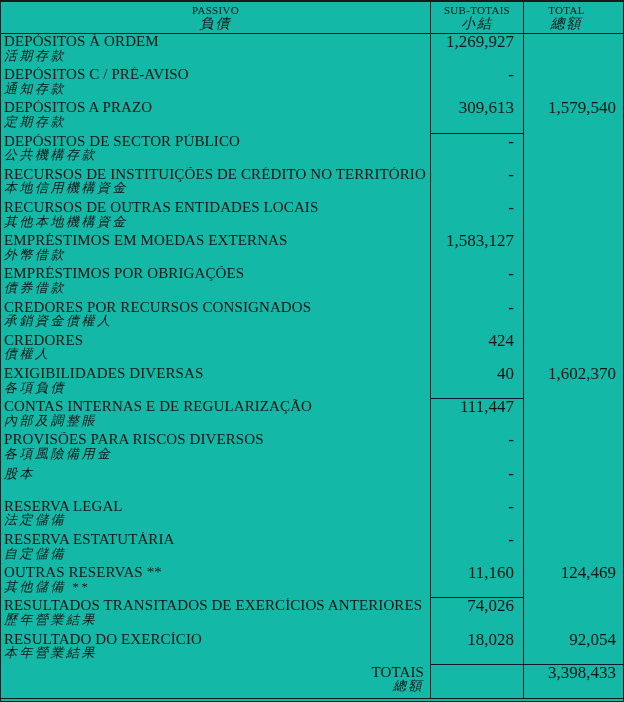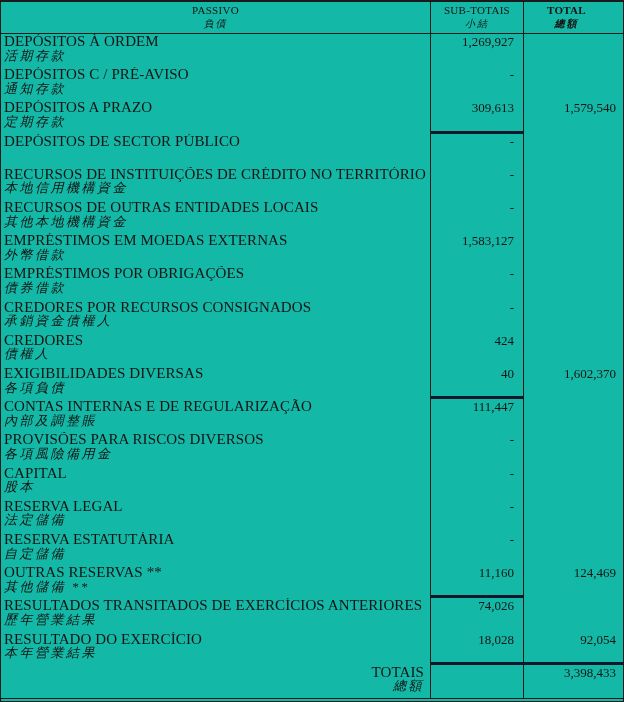--- a/index.html
+++ b/index.html
@@ -9,52 +9,52 @@
     border:1.2px solid #1a1a1a; border-top:2.2px solid #1a1a1a;
     padding-bottom:2px; 
     display:flex; flex-direction:column;
     font-family:"Liberation Serif","DejaVu Serif",serif;
     position:relative; overflow:hidden;
   }
   
   .hdr { display:flex; border-bottom:1px solid #1a1a1a; flex:0 0 auto; }
   .hdr .hc { padding:2px 2px 3px 2px; text-align:center; box-sizing:border-box; }
   .hc-pt { font-size:11px; line-height:13px; letter-spacing:.3px; }
-  .hc-zh { font-size:10px; line-height:13px; font-style:italic; letter-spacing:2px; }
+  .hc-zh { font-size:14px; line-height:13px; font-style:italic; letter-spacing:2px; }
   
   .c1 { width:429px; flex:0 0 429px; box-sizing:border-box; padding:1px 4px 0 3px; overflow:hidden; }
   .c2 { width:94px;  flex:0 0 94px;  box-sizing:border-box;
         border-left:1px solid #1a1a1a; border-right:1px solid #1a1a1a;
         text-align:right; padding:1px 9px 0 2px; }
   .c3 { flex:1 1 auto; box-sizing:border-box; text-align:right; padding:1px 7px 0 2px; }
   
   .row { display:flex; flex:1 1 0; min-height:0; align-items:stretch; }
   .pt  { font-size:15px; line-height:13.5px; letter-spacing:.1px; }
   .zh  { font-size:13px; line-height:13.5px; font-style:italic; letter-spacing:2.5px; }
-  .val { font-size:13px; line-height:13.5px;text-align:right; }
-  .rule { border-bottom:3px solid #0f172a; }
+  .val { font-size:17px; line-height:13.5px;text-align:right; }
+  .rule { border-bottom:1px solid #0f172a; }
   
   .totals { border-bottom:1px solid #1a1a1a; } 
   .totals .c1 { text-align:right; padding-right:6px; }
 </style>
 </head>
 <body>
 
 <div class="sheet">
 
   <div class="hdr">
     <div class="hc c1">
       <div class="hc-pt">PASSIVO</div>
       <div class="hc-zh">負債</div>
     </div>
     <div class="hc c2" style="text-align:center; padding-right:2px;">
       <div class="hc-pt">SUB-TOTAIS</div>
       <div class="hc-zh">小結</div>
     </div>
-    <div class="hc c3" style="text-align:center; padding-right:16px;font-weight:bold;">
+    <div class="hc c3" style="text-align:center; padding-right:16px;">
       <div class="hc-pt">TOTAL</div>
       <div class="hc-zh">總額</div>
     </div>
   </div>
 
     <div class="row">
       <div class="c1">
         <div class="pt">DEPÓSITOS À ORDEM</div>
         <div class="zh">活期存款</div>
       </div>
@@ -88,20 +88,21 @@
         <div class="val">309,613</div>
       </div>
       <div class="c3">
         <div class="val">1,579,540</div>
       </div>
     </div>
 
     <div class="row">
       <div class="c1">
         <div class="pt">DEPÓSITOS DE SECTOR PÚBLICO</div>
+        <div class="zh">公共機構存款</div>
       </div>
       <div class="c2">
         <div class="val">-</div>
       </div>
       <div class="c3">
         <div class="val"></div>
       </div>
     </div>
 
     <div class="row">
@@ -217,21 +218,20 @@
       <div class="c2">
         <div class="val">-</div>
       </div>
       <div class="c3">
         <div class="val"></div>
       </div>
     </div>
 
     <div class="row">
       <div class="c1">
-        <div class="pt">CAPITAL</div>
         <div class="zh">股本</div>
       </div>
       <div class="c2">
         <div class="val">-</div>
       </div>
       <div class="c3">
         <div class="val"></div>
       </div>
     </div>
 

